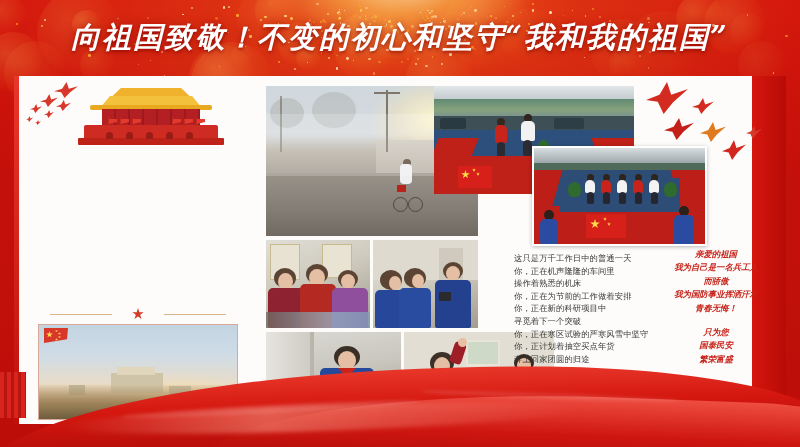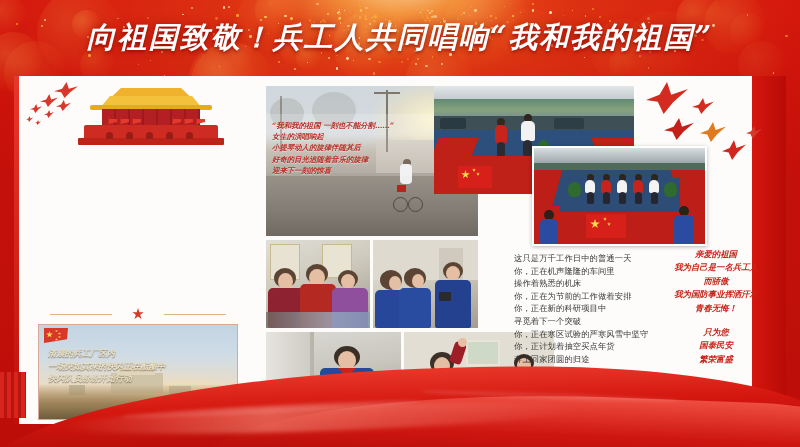--- a/index.html
+++ b/index.html
@@ -453,21 +453,21 @@
       <div class="bokeh" style="width: 67px; height: 67px; left: 189px; top: 45px; opacity: 0.52;"></div>
       <div class="bokeh" style="width: 36px; height: 36px; left: 730px; top: 13px; opacity: 0.27;"></div>
       <div class="bokeh" style="width: 65px; height: 65px; left: 591px; top: 19px; opacity: 0.32;"></div>
       <div class="bokeh" style="width: 24px; height: 24px; left: 231px; top: 44px; opacity: 0.27;"></div>
       <div class="bokeh" style="width: 48px; height: 48px; left: 676px; top: -6px; opacity: 0.68;"></div>
       <div class="bokeh" style="width: 61px; height: 61px; left: -17px; top: 32px; opacity: 0.72;"></div>
       <div class="bokeh" style="width: 57px; height: 57px; left: 501px; top: 8px; opacity: 0.27;"></div>
       <div class="bokeh" style="width: 84px; height: 84px; left: 344px; top: -2px; opacity: 0.31;"></div>
     </div>
 
-  <div id="title">向祖国致敬！兵工人共同唱响“我和我的祖国”</div>
+  <div id="title">向祖国致敬！不变的初心和坚守“我和我的祖国”</div>
 
   <div id="canvas">
     <div id="leftrule"></div>
     <div id="rightband"></div>
 
     <div id="leftcol">
 
       <div class="tam">
         <div class="roof1"></div>
           <div class="roof2"></div>
@@ -518,41 +518,39 @@
         <div class="bld" style="left:30px;bottom:24px;width:16px;height:10px;background:#bdb49a;"></div>
         <div class="bld" style="left:130px;bottom:24px;width:22px;height:9px;background:#c3b9a0;"></div>
         <div class="sky2"></div>
         <div class="flag">
           <div class="s" style="left:2px;top:3px;width:7px;height:7px;"></div>
           <div class="s" style="left:11px;top:1.5px;width:3px;height:3px;"></div>
           <div class="s" style="left:14px;top:4px;width:3px;height:3px;"></div>
           <div class="s" style="left:14px;top:7.5px;width:3px;height:3px;"></div>
           <div class="s" style="left:11px;top:10px;width:3px;height:3px;"></div>
         </div>
-        <div id="bluetext">清晨的兵工厂区内<br>一场突如其来的快闪正在酝酿中<br>快闪队员纷纷开始行动</div>
       </div>
     </div>
 
     <div class="photo" id="p-street">
       <div class="wall"></div>
       <div class="road"></div>
       <div class="tree" style="left:14px;top:10px;width:2px;height:56px;"></div>
       <div class="tree" style="left:4px;top:12px;width:34px;height:30px;border-radius:50%;opacity:.35;"></div>
       <div class="tree" style="left:46px;top:6px;width:44px;height:36px;border-radius:50%;opacity:.3;"></div>
       <div class="pole" style="left:120px;top:4px;width:2px;height:62px;"></div>
       <div class="pole" style="left:108px;top:6px;width:26px;height:2px;"></div>
       <div class="cyc">
         <div class="hd"></div>
           <div class="tor"></div>
         <div class="bx"></div>
         <div class="wh" style="left:0"></div>
           <div class="wh" style="left:15px"></div>
       </div>
       <div id="overlay-veil"></div>
-      <div id="overlay-text">“我和我的祖国 一刻也不能分割……”<br>女生的演唱响起<br>小提琴动人的旋律伴随其后<br>好奇的目光追随着音乐的旋律<br>迎来下一刻的惊喜</div>
     </div>
 
     <div class="photo" id="p-office">
       <div style="position:absolute;left:4px;top:4px;width:30px;height:36px;background:#e8e2d2;border:1px solid #c9b98f;"></div>
       <div style="position:absolute;left:56px;top:4px;width:30px;height:34px;background:#e9e3d3;border:1px solid #c9b98f;"></div>
       <div class="fig" style="left:2px;top:28px;width:36px;height:60px;">
         <div class="h" style="left:6px;top:0;width:22px;height:20px;"></div>
         <div class="f" style="left:10px;top:5px;width:15px;height:17px;"></div>
         <div class="b" style="left:0;top:20px;width:36px;height:40px;background:#8e2230;"></div>
       </div>

